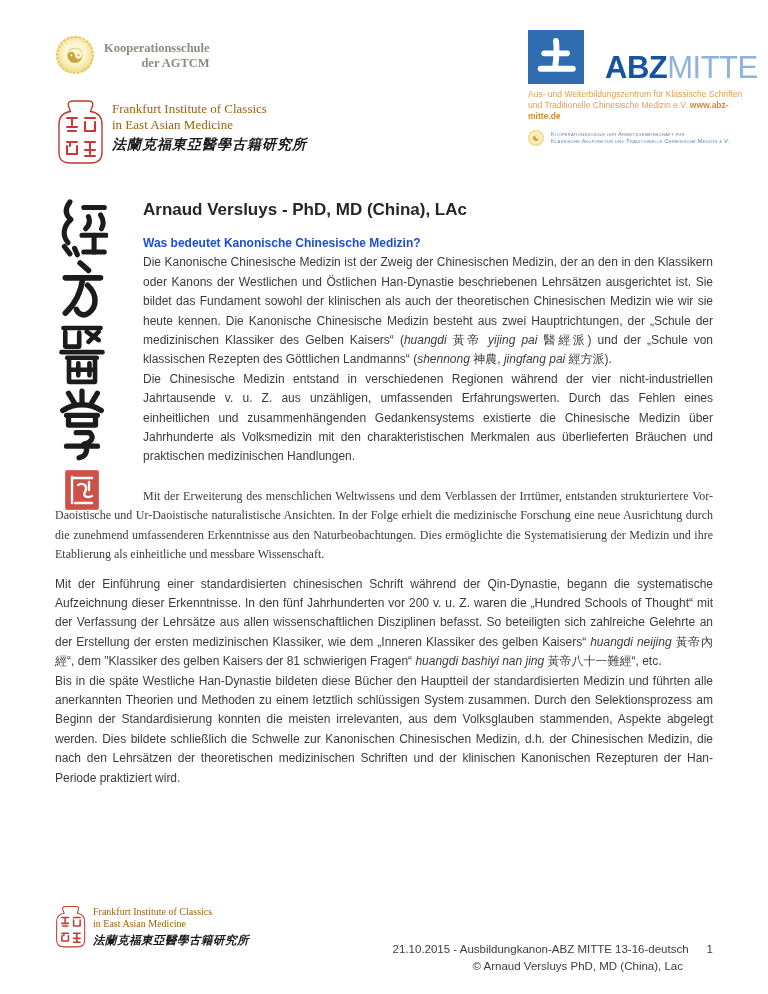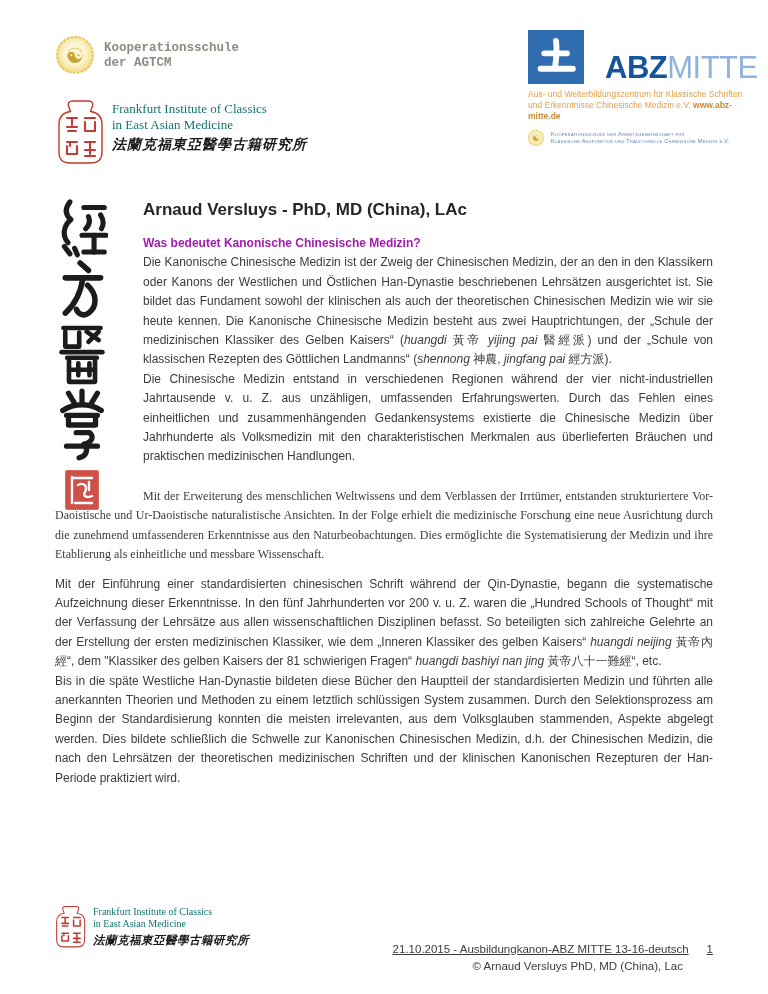--- a/index.html
+++ b/index.html
@@ -17,29 +17,29 @@
   
   .agtcm-logo { position: absolute; left: 56px; top: 36px; display: flex; gap: 10px; align-items: flex-start; }
   .agtcm-emblem {
     width: 38px; height: 38px; border-radius: 50%;
     background: radial-gradient(circle at 50% 45%, #fdf6d4 0 40%, #f2dd8a 75%, #eacd63 100%);
     border: 2px dotted #e2c35a;
     display: flex; align-items: center; justify-content: center;
   }
   .agtcm-emblem .yy { font-size: 21px; color: #c9a43a; line-height: 1; }
   .agtcm-text {
-    font-family: Liberation Mono, monospace; font-weight: bold;
+    font-family: Liberation Serif, serif; font-weight: bold;
     color: #8f8a80; font-size: 12.5px; line-height: 15px;
-    text-align: left; padding-top: 5px;
+    text-align: right; padding-top: 5px;
   }
 
   
   .fic-logo { position: absolute; left: 58px; top: 98px; display: flex; gap: 8px; align-items: flex-start; }
   .fic-text { padding-top: 3px; }
-  .fic-en { font-family: "Liberation Serif", serif; font-size: 13px; line-height: 15.5px; color: #0f766e; }
+  .fic-en { font-family: "Liberation Serif", serif; font-size: 13px; line-height: 15.5px; color: #a16207; }
   .fic-cn { font-family: "DejaVu Sans", sans-serif; font-style: italic; font-weight: bold; font-size: 14px; letter-spacing: 1px; color: #191919; margin-top: 4px; }
 
   
   .abz { position: absolute; left: 528px; top: 30px; width: 224px; }
   .abz-top { display: flex; align-items: flex-end; gap: 21px; }
   .abz-square {
     width: 56px; height: 54px; background: #2f6cb0;
     display: flex; align-items: center; justify-content: center; flex: none;
   }
   .abz-wordmark { font-size: 31px; line-height: 30px; letter-spacing: -0.5px; white-space: nowrap; padding-bottom: 1px; }
@@ -67,31 +67,31 @@
     box-shadow: 0 0 0 1px #d96b62 inset;
   }
   .cal-seal svg { display: block; }
 
   
   .content { position: absolute; left: 55px; top: 196px; width: 658px; }
   .doc-title { margin-left: 88px; font-size: 17px; line-height: 28px; font-weight: bold; color: #262626; margin-bottom: 10px; }
   .block { font-size: 12px; line-height: 19.4px; color: #3b3b3b; }
   .block p { text-align: justify; }
   .indent { margin-left: 88px; }
-  .b-heading { font-weight: bold; color: #a21caf; }
+  .b-heading { font-weight: bold; color: #1d4ed8; }
   .p3 { margin-top: 20px; text-indent: 88px; font-family: Liberation Serif, serif; }
   .p4 { margin-top: 10px; }
   .block i { font-style: italic; }
 
   
   .footer-logo { position: absolute; left: 56px; top: 903px; display: flex; gap: 7px; align-items: flex-start; }
   .footer-logo .fic-en { font-size: 10px; line-height: 12px; }
   .footer-logo .fic-cn { font-size: 11.5px; margin-top: 3px; letter-spacing: 0.5px; }
   .footer-right { position: absolute; right: 55px; top: 941px; font-size: 11.5px; line-height: 17px; color: #3b3b3b; }
-  .footer-row1 { display: flex; justify-content: flex-end; align-items: baseline; text-decoration: underline; }
+  .footer-row1 { display: flex; justify-content: flex-end; align-items: baseline; }
   .footer-page-num { margin-left: 18px; }
   .footer-row2 { text-align: right; margin-right: 30px; }
 </style>
 </head>
 <body>
 
 <div class="page">
 
   <div class="agtcm-logo">
     <div class="agtcm-emblem">
@@ -132,21 +132,21 @@
             <path d="M9 46 h44"></path>
           </g>
         </svg>
       </div>
       <div class="abz-wordmark">
         <span class="b">ABZ</span><span class="l">MITTE</span>
       </div>
     </div>
     <div class="abz-tagline">
       <div>Aus- und Weiterbildungszentrum für Klassische Schriften</div>
-      <div><span>und Erkenntnisse Chinesische Medizin e.V. </span><span class="url">www.abz-mitte.de</span></div>
+      <div><span>und Traditionelle Chinesische Medizin e.V. </span><span class="url">www.abz-mitte.de</span></div>
     </div>
     <div class="abz-coop">
       <div class="abz-coop-emblem">
         <span class="yy">☯</span>
       </div>
       <div class="abz-coop-text">
         <div>Kooperationsschule der Arbeitsgemeinschaft für</div>
         <div>Klassische Akupunktur und Traditionelle Chinesische Medizin e.V.</div>
       </div>
     </div>

